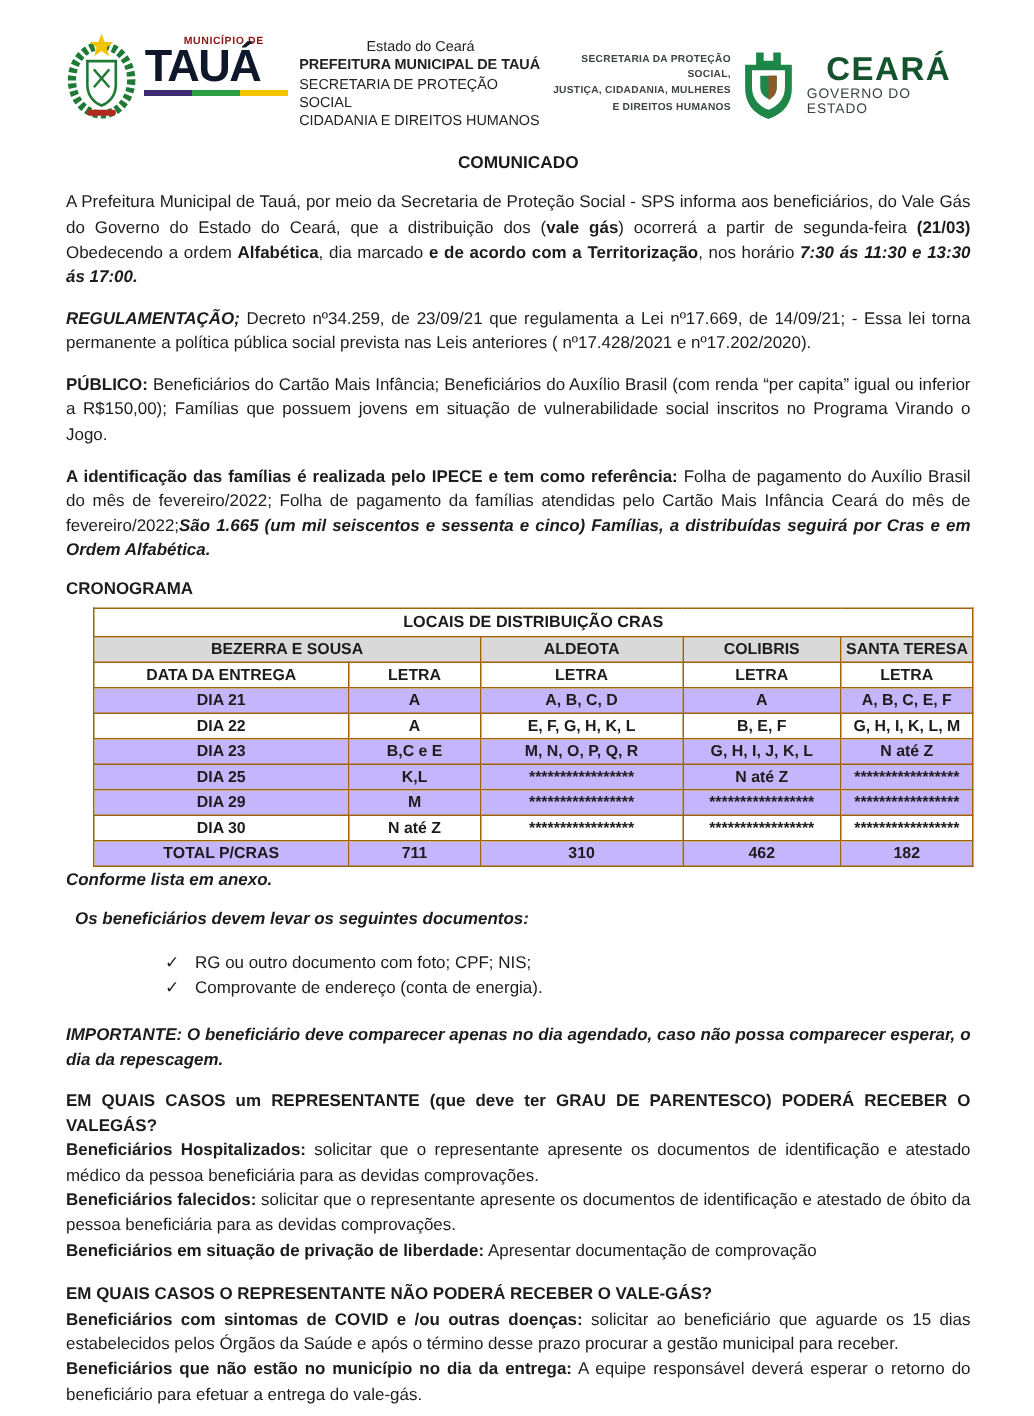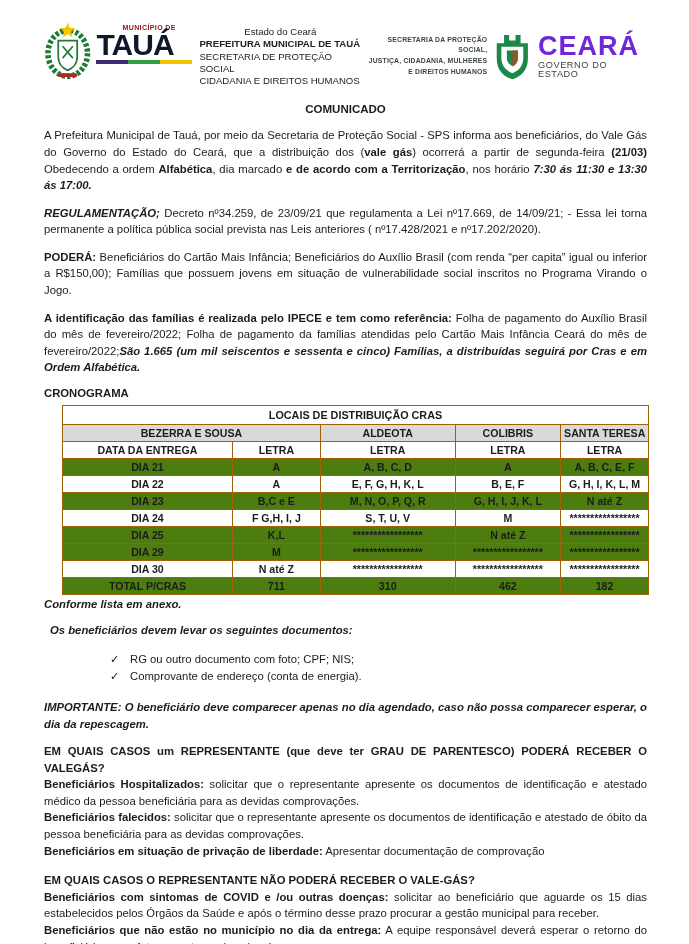--- a/index.html
+++ b/index.html
@@ -17,38 +17,38 @@
   .municipio { font-size:7px; font-weight:bold; color:#8a1712; letter-spacing:.4px; padding-left:26px; }
   .taua-name { font-size:30px; font-weight:900; letter-spacing:-1px; line-height:.9; color:#0f172a; }
   .taua-bars { display:flex; height:4px; width:96px; margin-top:2px; }
   .taua-bars span { flex:1; }
   .dept-lines { margin-left:2px; margin-top:6px; font-size:9.6px; line-height:1.28; color:#222; }
   .dept-state { text-align:center; }
   .dept-bold { font-weight:bold; }
   .brand-ceara { display:flex; align-items:center; gap:7px; margin-top:10px; }
   .secretaria-text { font-size:6.8px; font-weight:bold; color:#3d4543; text-align:right; line-height:1.55; letter-spacing:.2px; }
   .ceara-word { line-height:1; }
-  .ceara-name { font-size:27px; font-weight:800; color:#6d28d9; letter-spacing:1px; }
+  .ceara-name { font-size:22px; font-weight:800; color:#14532d; letter-spacing:1px;text-align:center; }
   .ceara-sub { font-size:9.2px; font-weight:normal; color:#3b4440; letter-spacing:.6px; margin-top:1px; }
 
   
   .doc-title { text-align:center; font-weight:bold; font-size:11.5px; margin:16px 0 12px; }
   .para { text-align:justify; line-height:1.47; margin:0 0 11px 0; }
   .b  { font-weight:bold; }
   .bi { font-weight:bold; font-style:italic; }
   .cronograma { font-weight:bold; margin:2px 0 6px 0; }
 
   
   table.cras { border-collapse:collapse; width:587px; margin:2px 0 3px 18px; font-size:10.6px; table-layout:fixed; }
   table.cras th, table.cras td { border:1px solid #a16207; padding:2px 3px; text-align:center; font-weight:bold; overflow:hidden; white-space:nowrap; }
   table.cras .title-row th { background:#ffffff; font-size:10.8px; padding:3px; }
   table.cras .group-row th { background:#d9d9d9; }
   table.cras .sub-row th { background:#ffffff; }
   table.cras .sub-row th.ital { }
-  table.cras tr.shade td { background:#4d7c0f; }
+  table.cras tr.shade td { background:#c4b5fd; }
   .conforme { font-weight:bold; font-style:italic; margin:0 0 14px 0; }
 
   .docs-title { font-weight:bold; font-style:italic; margin:0 0 15px 6px; }
   .check-list { margin:0 0 14px 66px; line-height:1.5; }
   .check-item { display:flex; gap:10px; }
   .check-glyph { width:10px; }
 
   .section { margin:0 0 13px 0; line-height:1.47; text-align:justify; }
   .section-heading { font-weight:bold; }
 </style>
@@ -102,21 +102,21 @@
         </div>
       </div>
     </div>
 
     <div class="doc-title">COMUNICADO</div>
 
     <p class="para"><span>A Prefeitura Municipal de Tauá, por meio da Secretaria de Proteção Social - SPS informa aos beneficiários, do Vale Gás do Governo do Estado do Ceará, que a distribuição dos (</span><span class="b">vale gás</span><span>) ocorrerá a partir de segunda-feira </span><span class="b">(21/03)</span><span>  Obedecendo a ordem </span><span class="b">Alfabética</span><span>, dia marcado </span><span class="b">e de acordo com a Territorização</span><span>, nos horário </span><span class="bi">7:30 ás 11:30 e 13:30 ás 17:00.</span></p>
 
     <p class="para"><span class="bi">REGULAMENTAÇÃO;</span><span> Decreto nº34.259, de 23/09/21 que regulamenta a Lei nº17.669, de 14/09/21; - Essa lei torna permanente a política pública social prevista nas Leis anteriores ( nº17.428/2021 e nº17.202/2020).</span></p>
 
-    <p class="para"><span class="b">PODERÁ:</span><span>  Beneficiários do Cartão Mais Infância; Beneficiários do Auxílio Brasil (com renda “per capita” igual ou inferior a R$150,00); Famílias que possuem jovens em situação de vulnerabilidade social inscritos no Programa Virando o Jogo.</span></p>
+    <p class="para"><span class="b">PÚBLICO:</span><span>  Beneficiários do Cartão Mais Infância; Beneficiários do Auxílio Brasil (com renda “per capita” igual ou inferior a R$150,00); Famílias que possuem jovens em situação de vulnerabilidade social inscritos no Programa Virando o Jogo.</span></p>
 
     <p class="para"><span class="b">A identificação das famílias é realizada pelo IPECE e tem como referência:</span><span> Folha de pagamento do Auxílio Brasil do mês de fevereiro/2022;  Folha de pagamento da famílias atendidas pelo Cartão Mais Infância Ceará do  mês de fevereiro/2022;</span><span class="bi">São 1.665 (um mil seiscentos e sessenta e cinco) Famílias, a distribuídas seguirá por Cras e em Ordem Alfabética.</span></p>
 
     <div class="cronograma">CRONOGRAMA</div>
 
     <table class="cras">
       <colgroup>
         <col style="width:29%">
           <col style="width:15%">
           <col style="width:23%">
@@ -156,27 +156,20 @@
             <td>B, E, F</td>
             <td>G, H, I, K, L, M</td>
           </tr>
           <tr class="shade">
             <td>DIA 23</td>
             <td>B,C e E</td>
             <td>M, N, O, P, Q, R</td>
             <td>G, H, I, J, K, L</td>
             <td>N até Z</td>
           </tr>
-          <tr>
-            <td>DIA 24</td>
-            <td>F G,H, I, J</td>
-            <td>S, T, U, V</td>
-            <td>M</td>
-            <td>*****************</td>
-          </tr>
           <tr class="shade">
             <td>DIA 25</td>
             <td>K,L</td>
             <td>*****************</td>
             <td>N até Z</td>
             <td>*****************</td>
           </tr>
           <tr class="shade">
             <td>DIA 29</td>
             <td>M</td>

